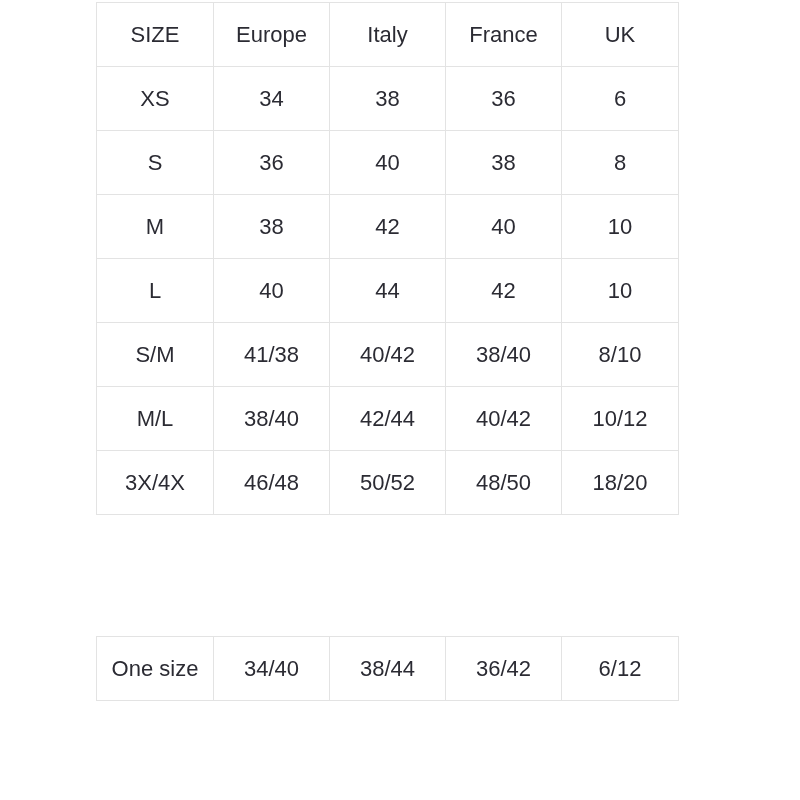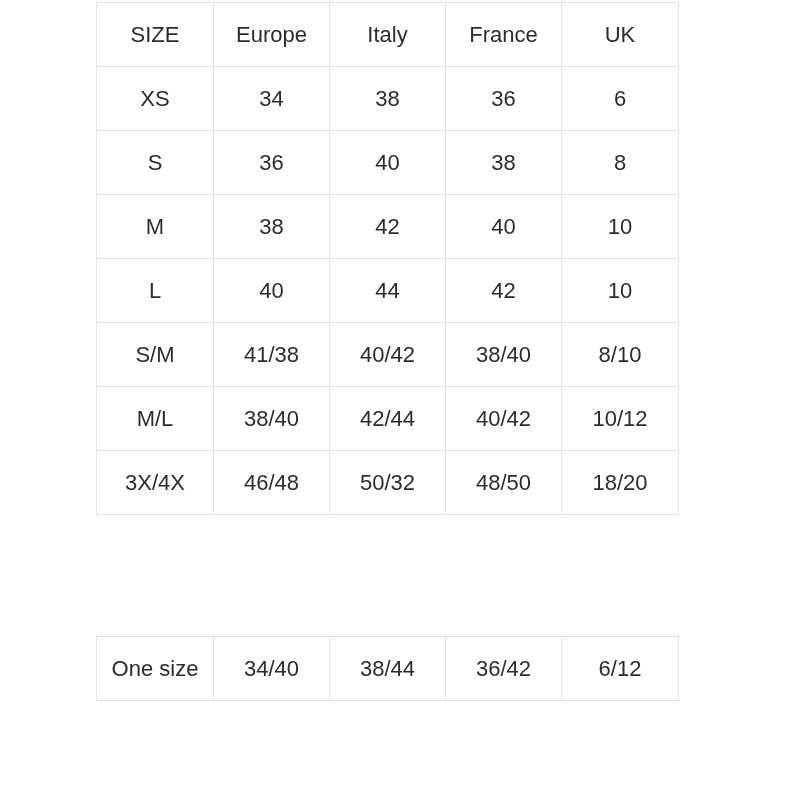--- a/index.html
+++ b/index.html
@@ -127,21 +127,21 @@
         <tr>
           <td class="rowlabel">M/L</td>
           <td class="val">38/40</td>
           <td class="val">42/44</td>
           <td class="val">40/42</td>
           <td class="val">10/12</td>
         </tr>
         <tr>
           <td class="rowlabel">3X/4X</td>
           <td class="val">46/48</td>
-          <td class="val">50/32</td>
+          <td class="val">50/52</td>
           <td class="val">48/50</td>
           <td class="val">18/20</td>
         </tr>
       </tbody>
     </table>
   </div>
 
   <div class="table-wrap" id="secondary-table-wrap">
     <table class="size-table" id="secondary-table">
       <colgroup>

